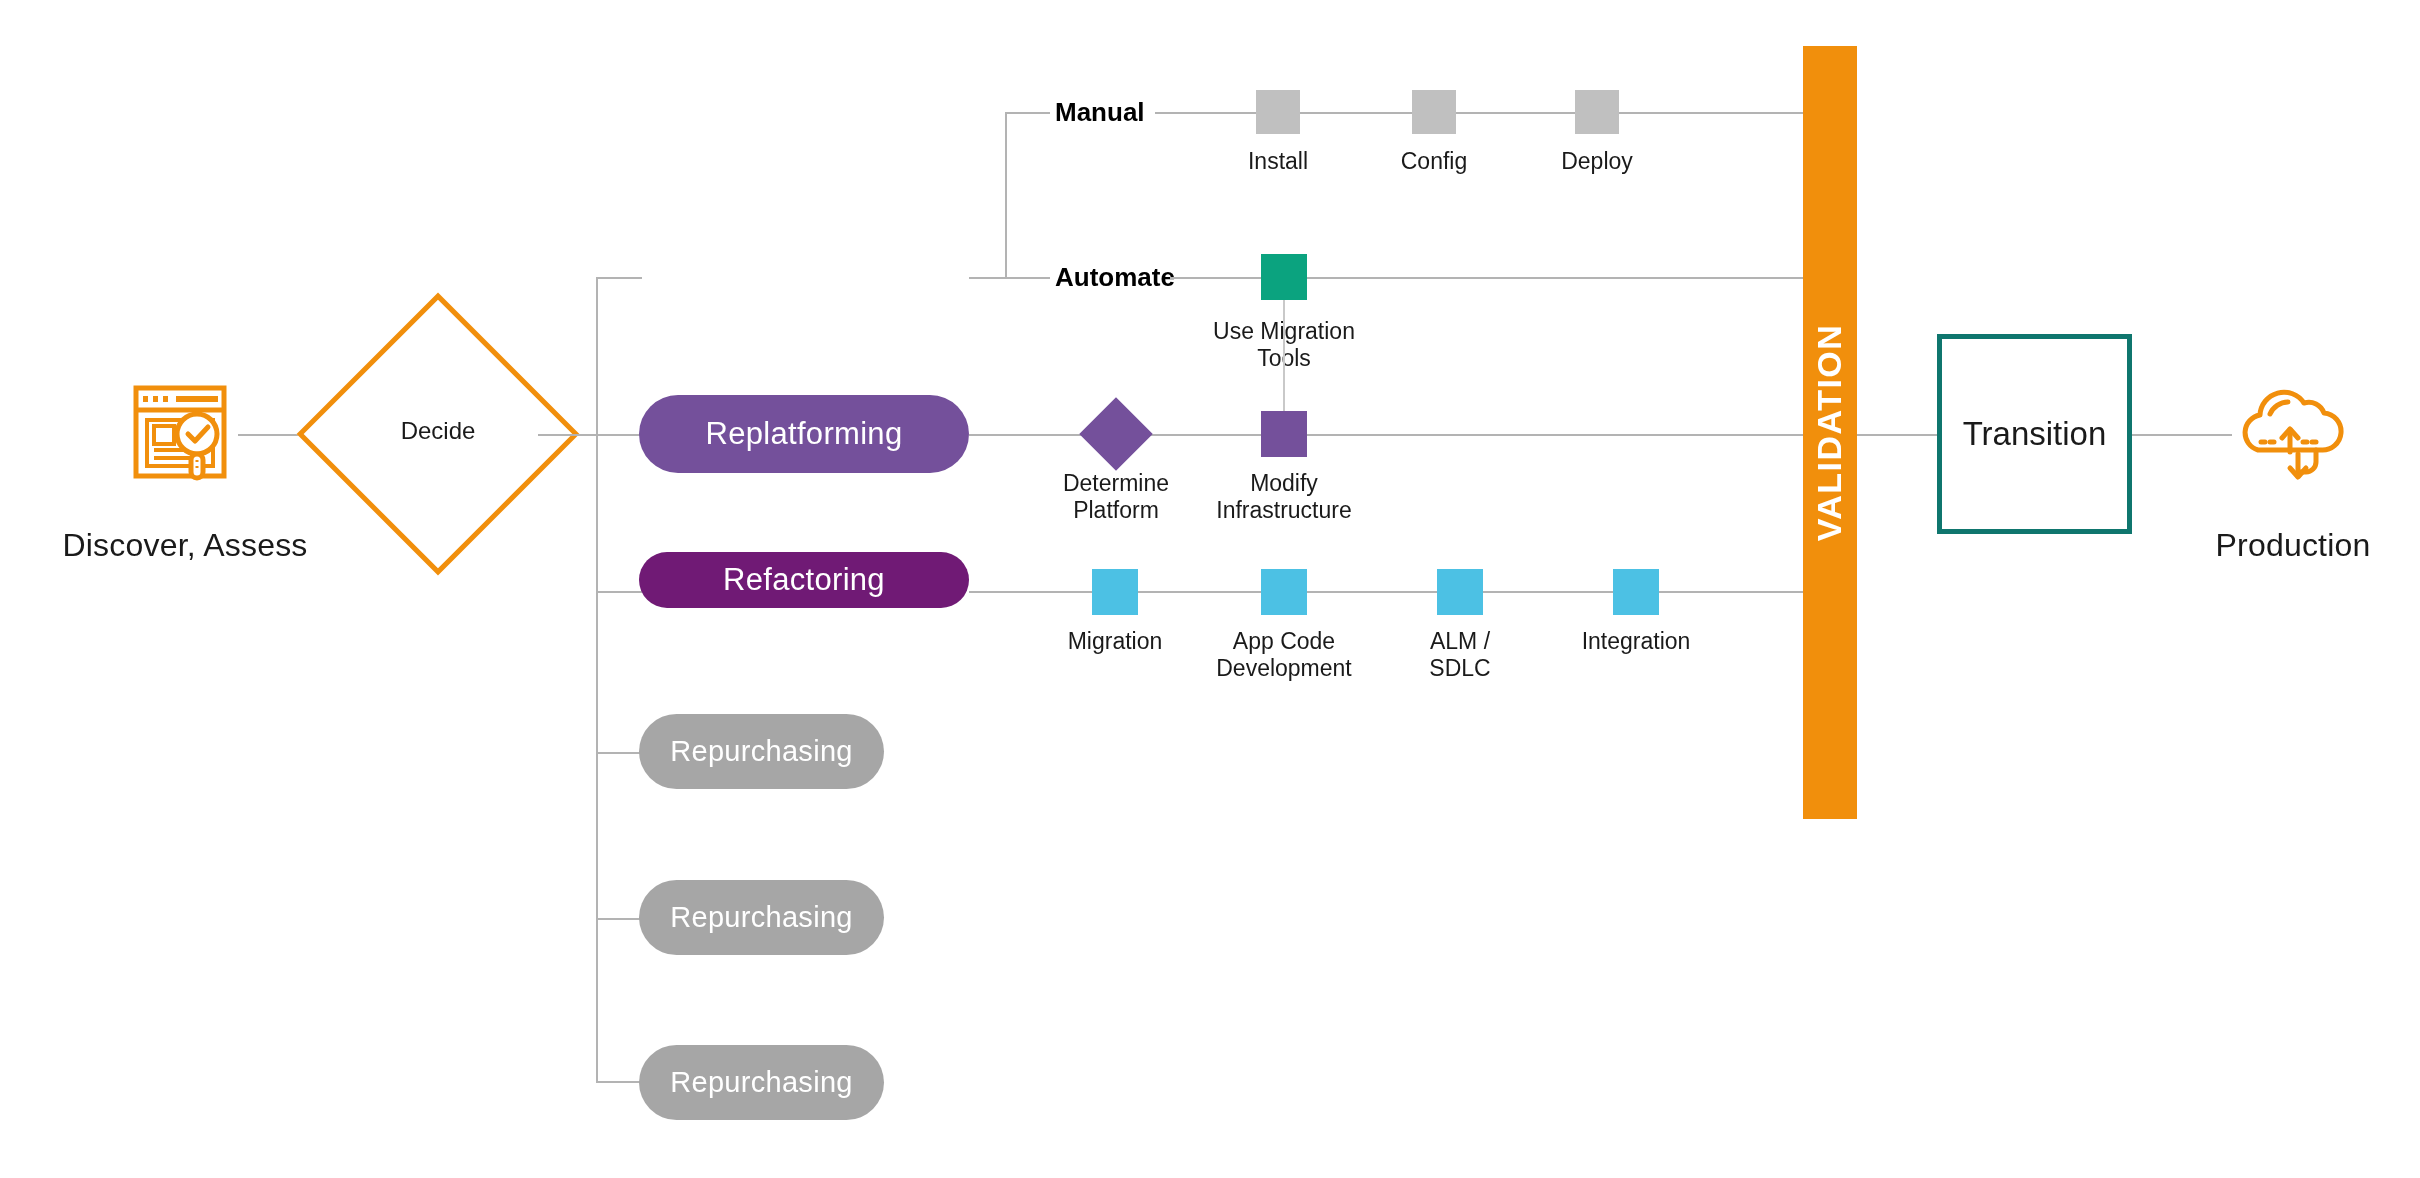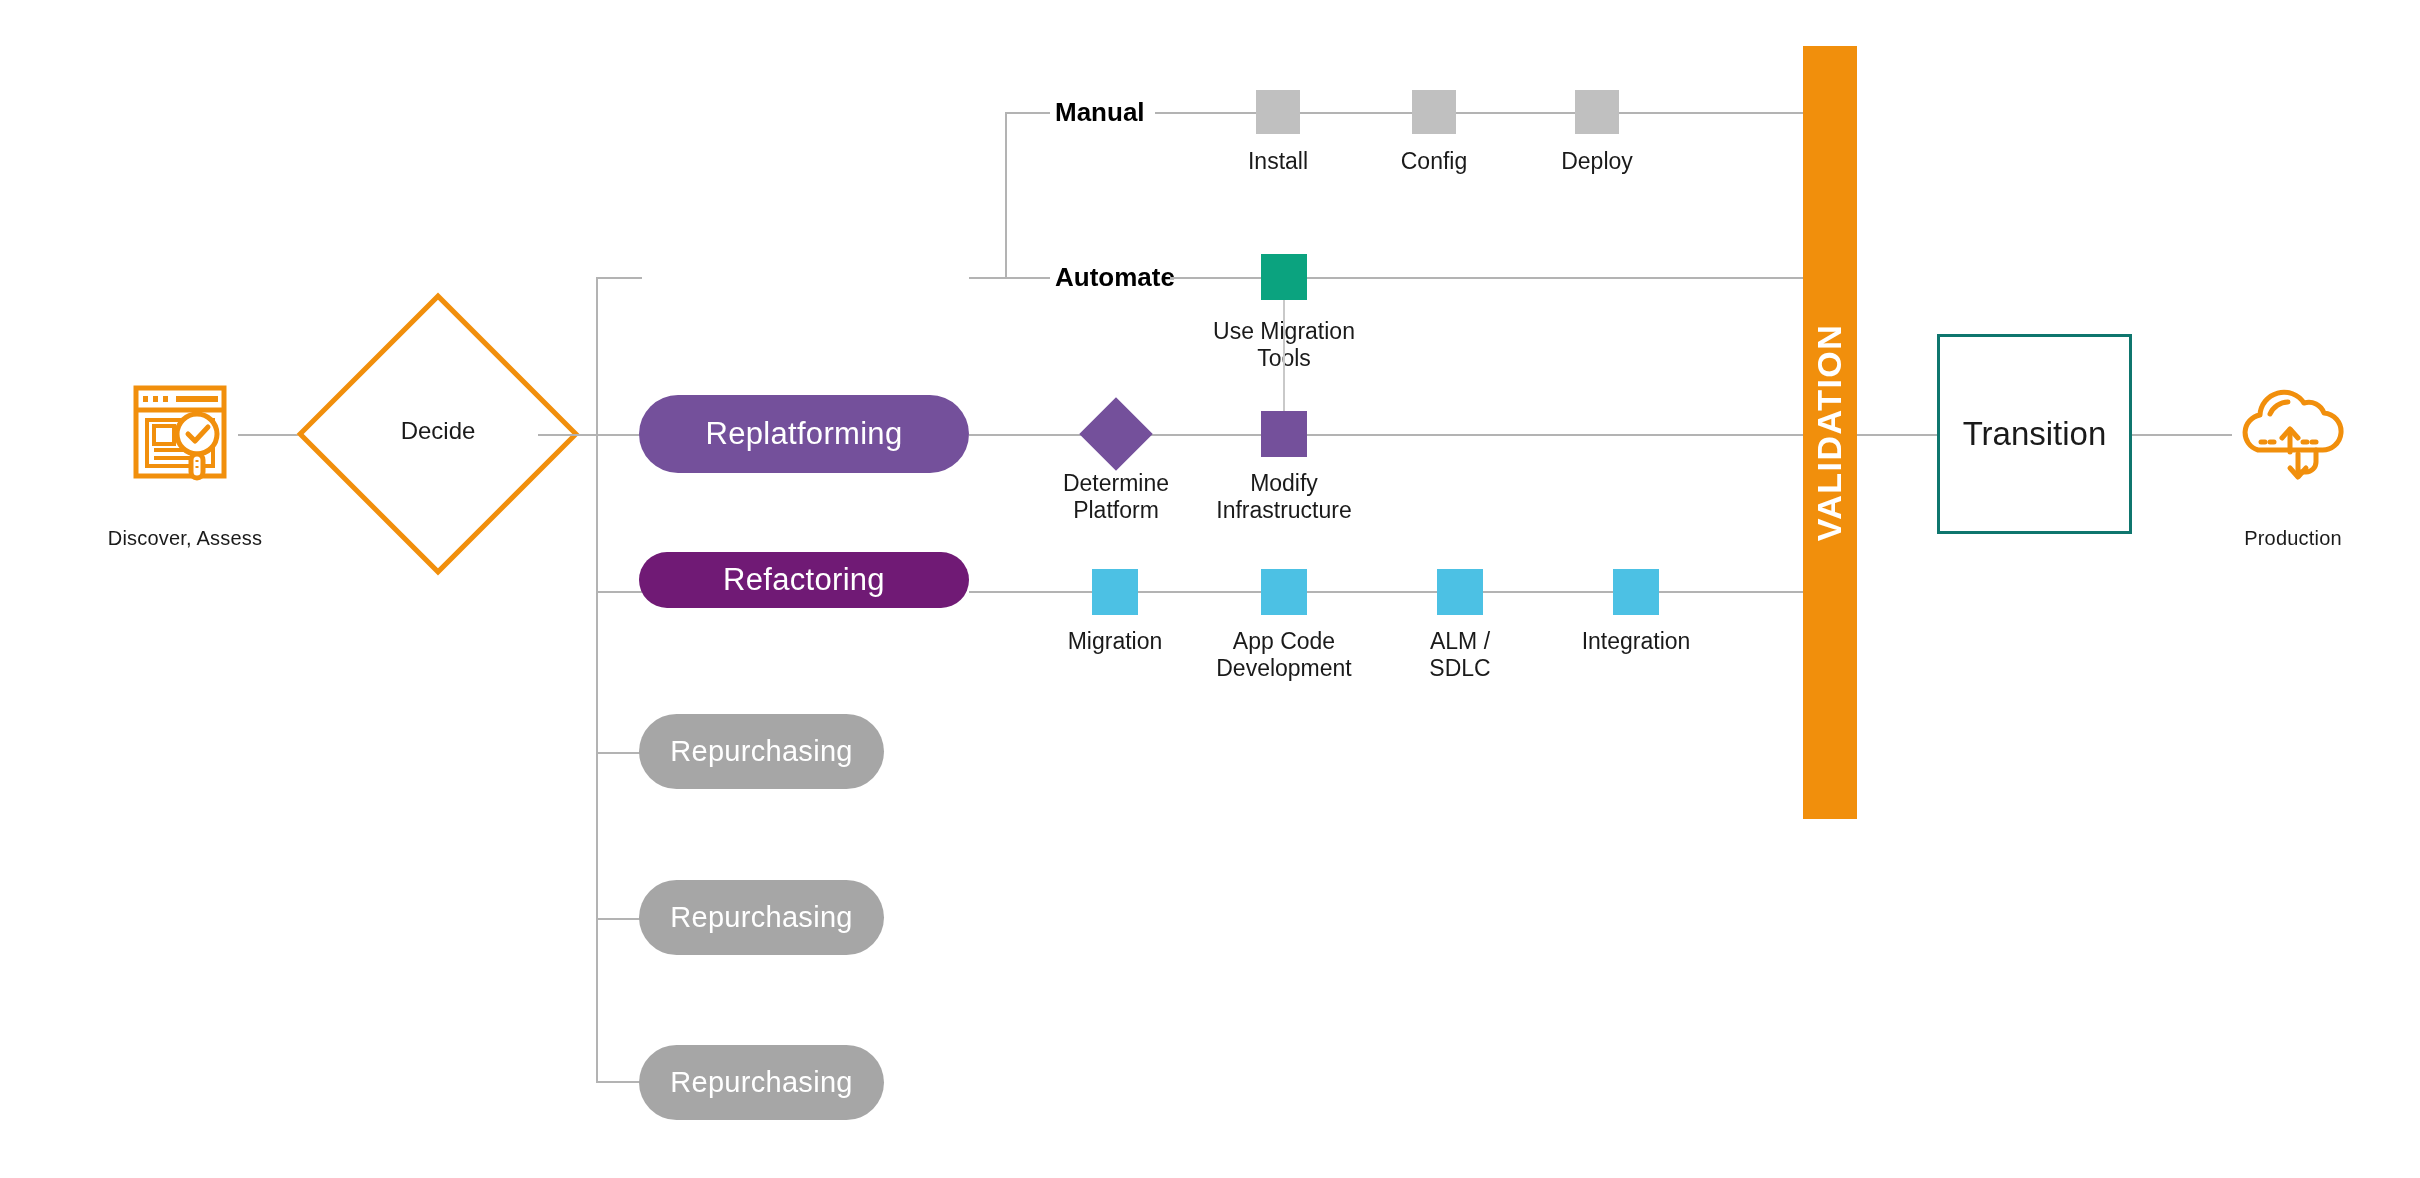--- a/index.html
+++ b/index.html
@@ -29,21 +29,21 @@
   .vline {
     position: absolute;
     width: 2px;
     background: #b3b3b3;
   }
   .vline-faint { background: #c9c9c9; }
 
   
   .stage-label {
     position: absolute;
-    font-size: 20px;
+    font-size: 32px;
     color: #1a1a1a;
     white-space: nowrap;
     font-weight: 400;
     letter-spacing: 0.2px;
   }
 
   
   .diamond-outline {
     position: absolute;
     border: 5px solid #f18f0c;
@@ -109,21 +109,21 @@
     font-weight: bold;
     font-size: 34px;
     letter-spacing: 1.5px;
     transform: rotate(-90deg);
     white-space: nowrap;
   }
 
   
   .transition-box {
     position: absolute;
-    border: 3px solid #0f766e;
+    border: 5px solid #0f766e;
     background: #ffffff;
     box-sizing: border-box;
     display: flex;
     align-items: center;
     justify-content: center;
   }
   .transition-text {
     font-size: 33px;
     color: #1a1a1a;
     white-space: nowrap;

